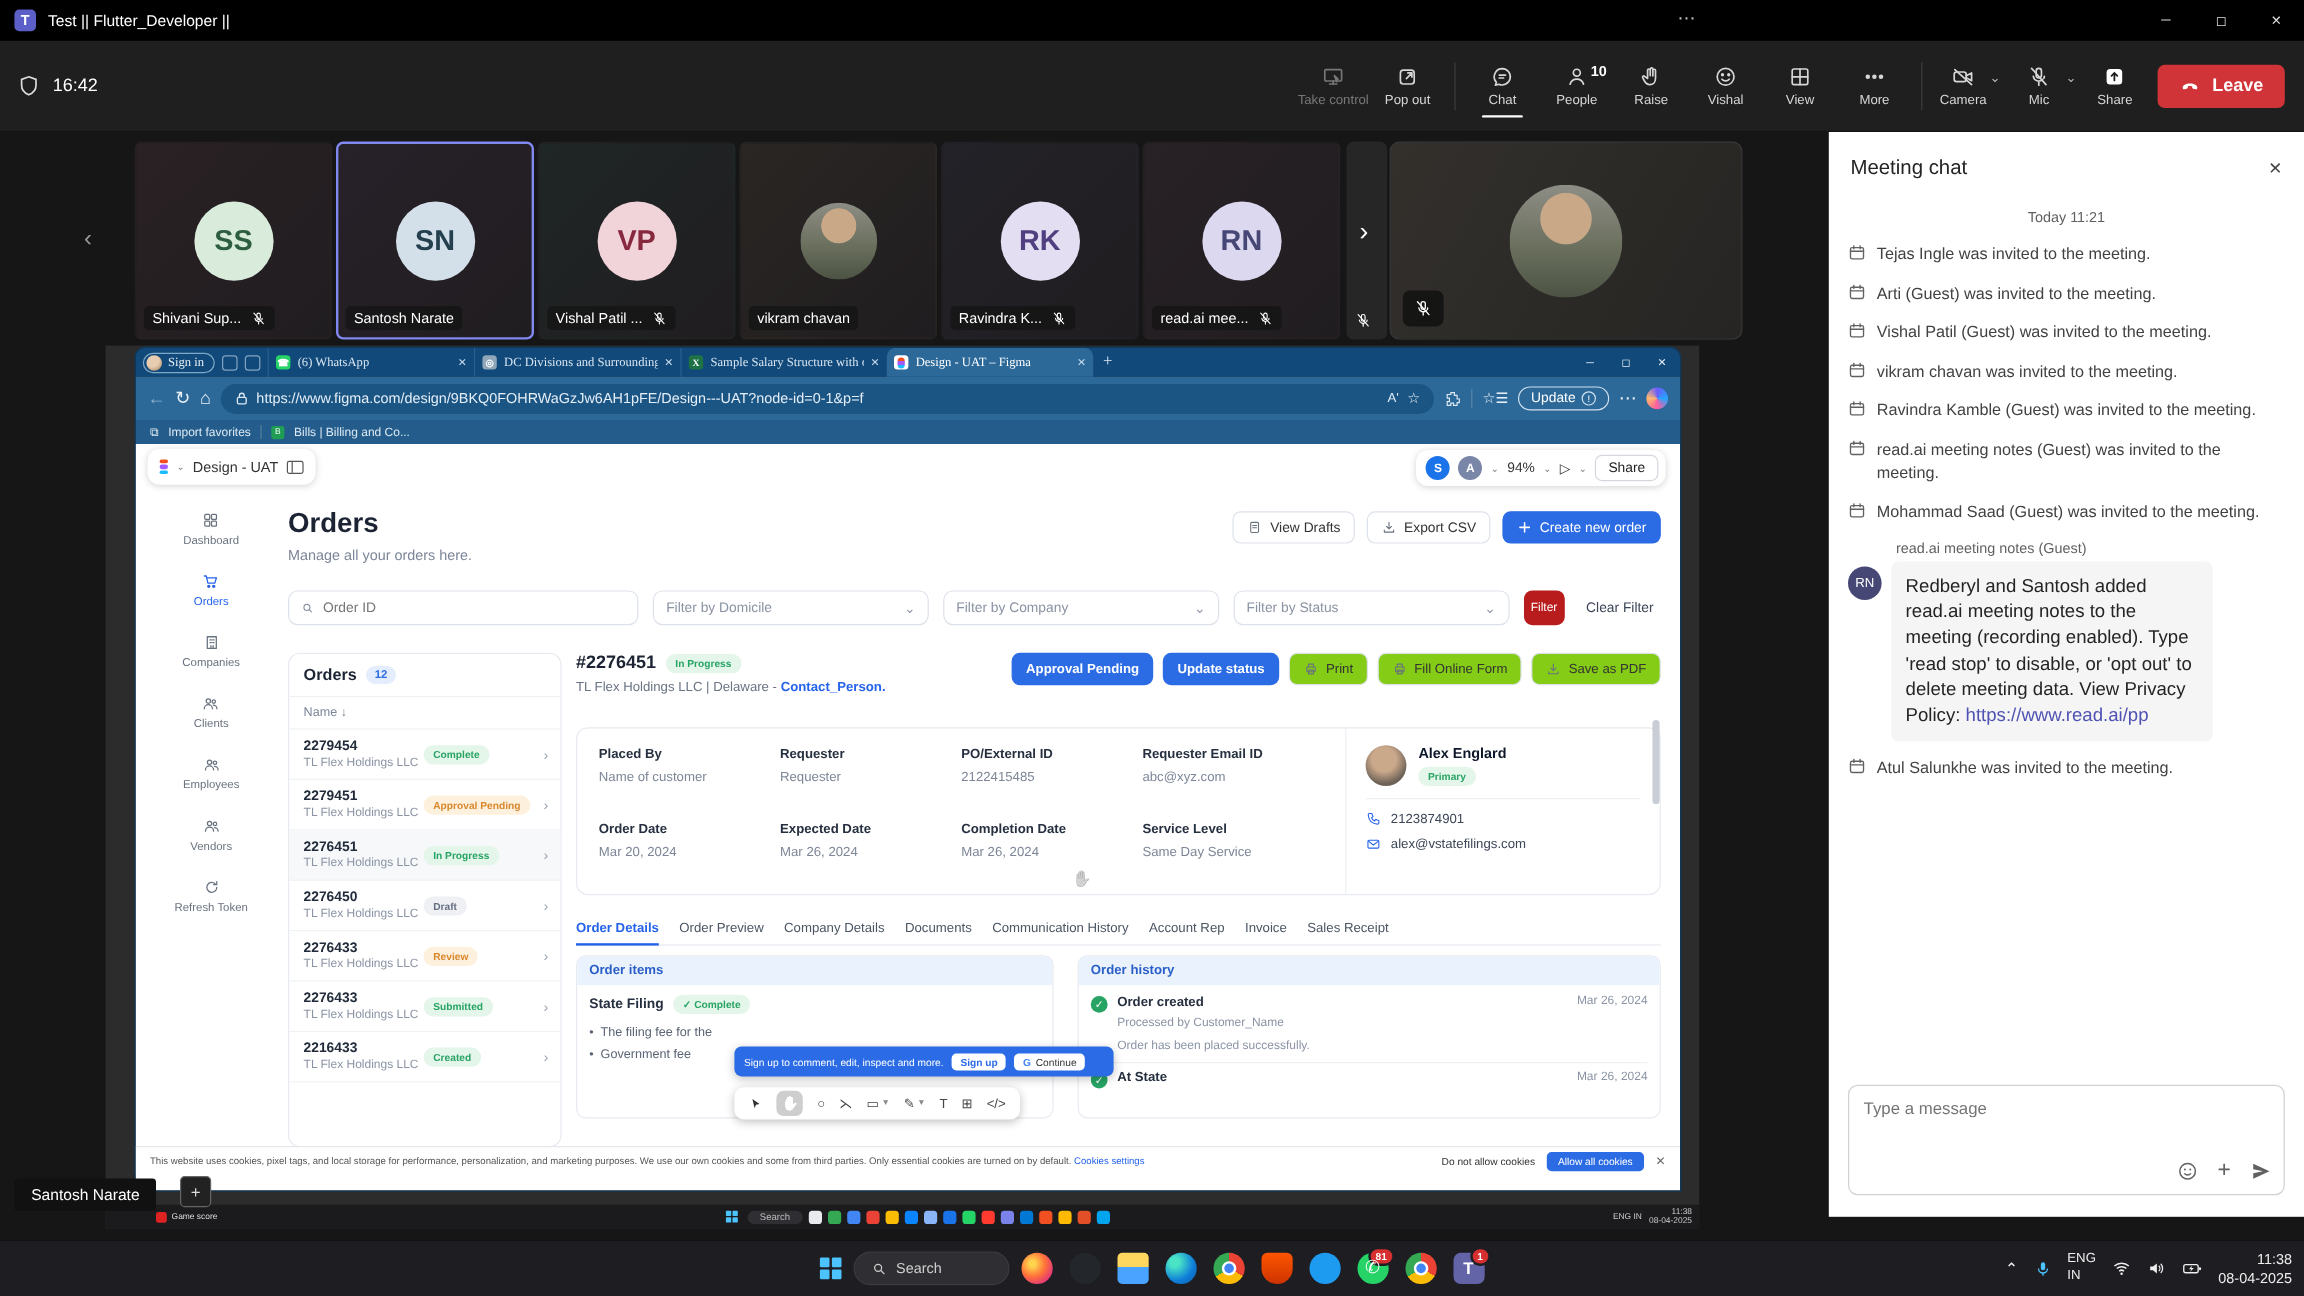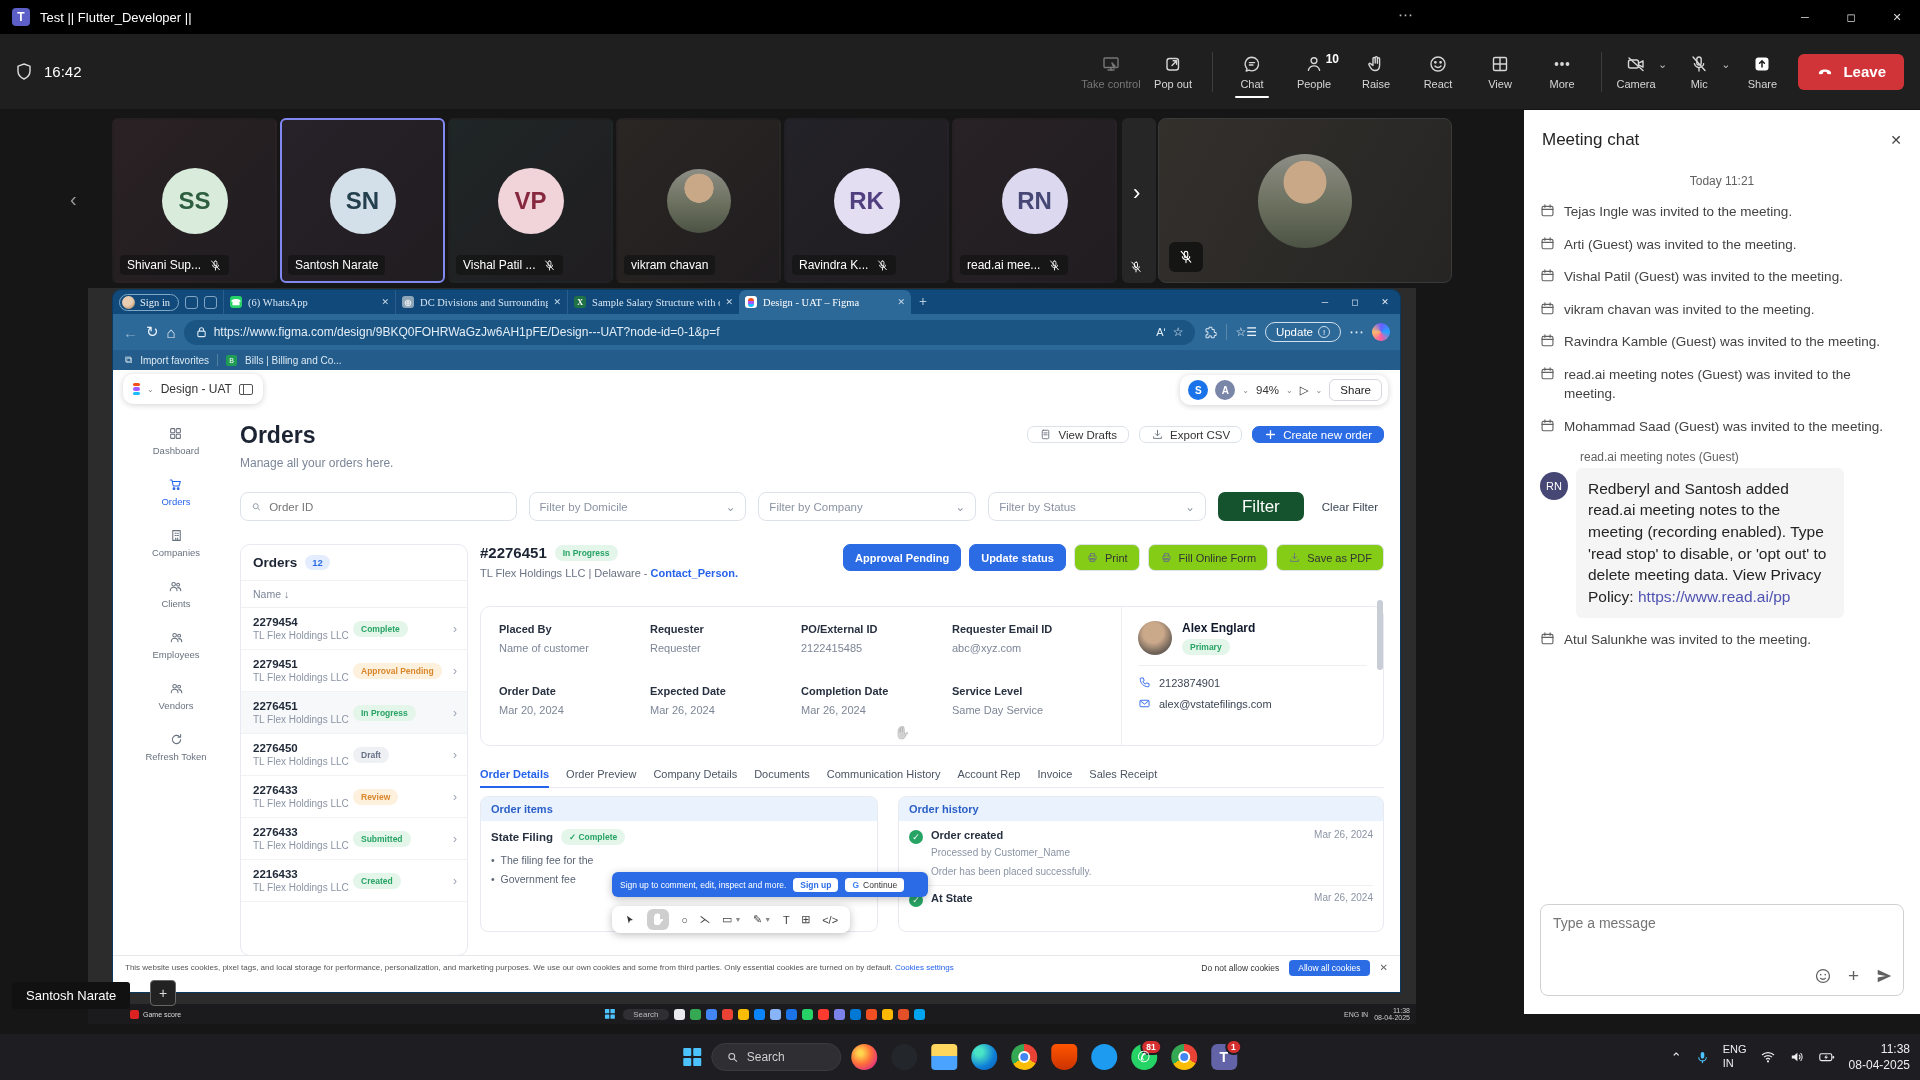--- a/index.html
+++ b/index.html
@@ -122,31 +122,31 @@
   .dsidebar { position:absolute; left:22px; top:56px; width:82px; display:flex; flex-direction:column; gap:21px;
     align-items:center; z-index:10; }
   .ditem { display:flex; flex-direction:column; align-items:center; gap:4px; color:#69727f; font-size:9.5px; }
   .ditem.active { color:#2563eb; }
   .ditem.active svg * { stroke:#2563eb; }
 
   .dmain { position:absolute; left:115px; top:0; right:14px; bottom:0; }
   .dh1 { position:absolute; left:12px; top:52px; font-size:23px; font-weight:bold; color:#1c2434; }
   .dsub { position:absolute; left:12px; top:86px; font-size:12px; color:#7c8698; }
   .hbtns { position:absolute; right:2px; top:56px; display:flex; gap:10px; }
-  .obtn { display:flex; align-items:center; gap:6px; border:1px solid #dde2ea; border-radius:7px; height:17px;
+  .obtn { display:flex; align-items:center; gap:6px; border:1px solid #dde2ea; border-radius:7px; height:27px;
     padding:0 11px; font-size:11.5px; color:#333; background:#fff; }
   .obtn.primary { background:#2b6be4; border-color:#2b6be4; color:#fff; }
   .frow { position:absolute; left:12px; right:2px; top:122px; display:flex; gap:12px; }
   .fsearch { flex:1.3; height:29px; border:1px solid #dde2ea; border-radius:8px; display:flex; align-items:center;
     gap:7px; padding:0 10px; }
   .fsearch input { border:none; outline:none; font-size:11.5px; color:#333; width:100%;
     font-family:"Liberation Sans",sans-serif; }
   .fsel { flex:1; height:29px; border:1px solid #dde2ea; border-radius:8px; display:flex; align-items:center;
     justify-content:space-between; padding:0 10px; font-size:11.5px; color:#8a93a3; }
-  .fgo { height:29px; background:#14532d; color:#fff; border-radius:7px; font-size:17px; padding:0 24px;
+  .fgo { height:29px; background:#b91c1c; color:#fff; border-radius:7px; font-size:10px; padding:0 6px;
     display:flex; align-items:center; }
   .fclear { height:29px; font-size:11.5px; color:#3c4656; display:flex; align-items:center; padding:0 6px; }
 
   .listcard { position:absolute; left:12px; top:174px; width:228px; height:412px; border:1px solid #e7eaf0;
     border-radius:10px; overflow:hidden; background:#fff; }
   .lhead { display:flex; align-items:center; gap:8px; padding:10px 12px; border-bottom:1px solid #eef0f4;
     font-size:13.5px; font-weight:bold; color:#1c2434; }
   .lcount { background:#e3edfd; color:#2b6be4; font-size:9.5px; font-weight:bold; border-radius:9px; padding:2px 7px; }
   .lcol { padding:7px 12px; border-bottom:1px solid #eef0f4; font-size:10.5px; color:#7c8698; }
   .lrow { display:flex; align-items:center; padding:8px 10px 8px 12px; border-bottom:1px solid #f0f2f5; gap:4px; }
@@ -358,21 +358,21 @@
       </div>
       <div class="mbtn">
         <span>
           <svg width="20" height="20" viewBox="0 0 20 20" fill="none" stroke="#d6d6d6" stroke-width="1.4" stroke-linecap="round" stroke-linejoin="round">
             <circle cx="10" cy="10" r="7"></circle>
             <circle cx="7.4" cy="8.3" r=".7" fill="#d6d6d6"></circle>
             <circle cx="12.6" cy="8.3" r=".7" fill="#d6d6d6"></circle>
             <path d="M7 12a3.8 3.8 0 006 0"></path>
           </svg>
         </span>
-        <span>React</span>
+        <span>Vishal</span>
       </div>
       <div class="mbtn">
         <span>
           <svg width="20" height="20" viewBox="0 0 20 20" fill="none" stroke="#d6d6d6" stroke-width="1.4" stroke-linecap="round" stroke-linejoin="round">
             <rect x="3.5" y="3.5" width="13" height="13" rx="1.5"></rect>
             <line x1="10" y1="3.5" x2="10" y2="16.5"></line>
             <line x1="3.5" y1="10" x2="16.5" y2="10"></line>
           </svg>
         </span>
         <span>View</span>

